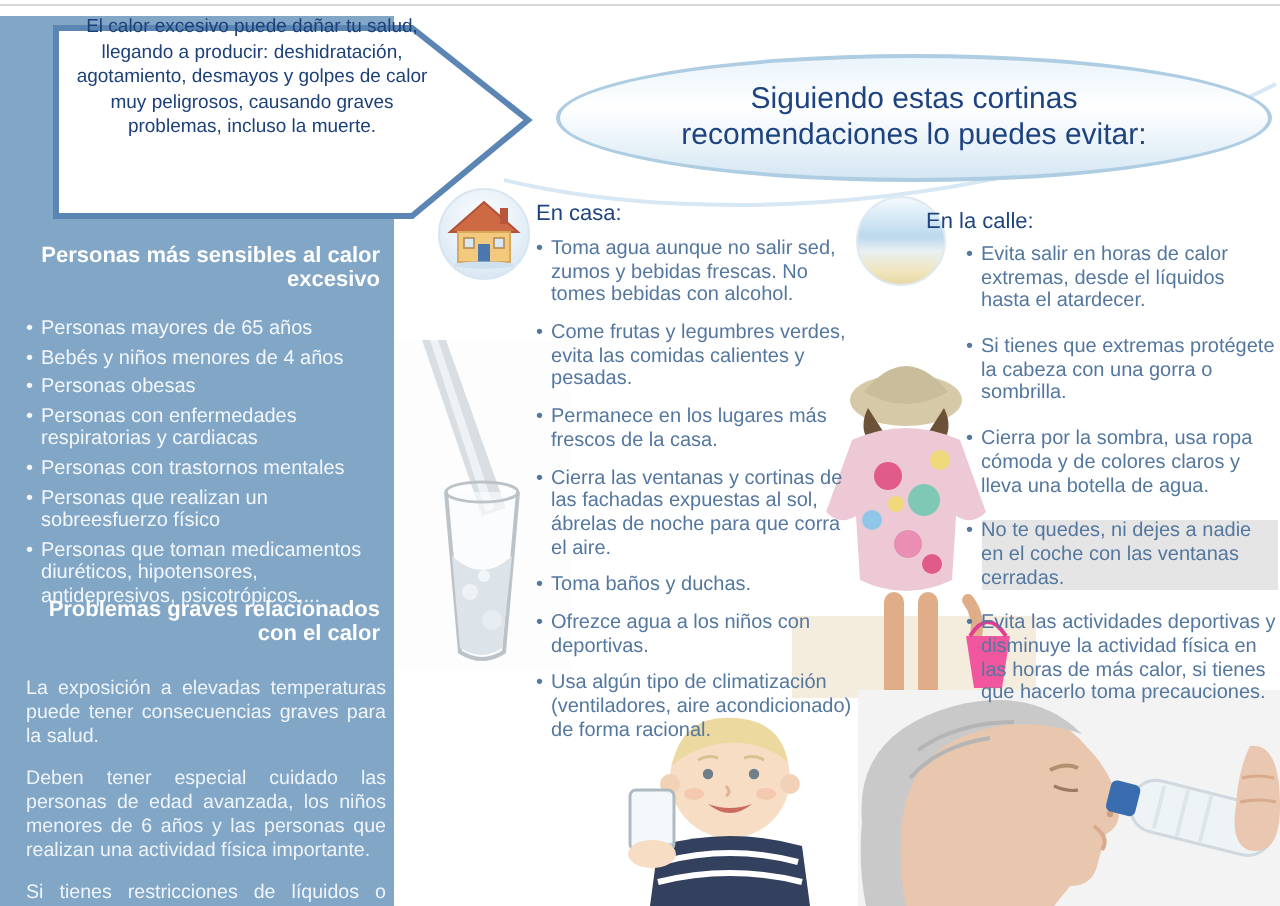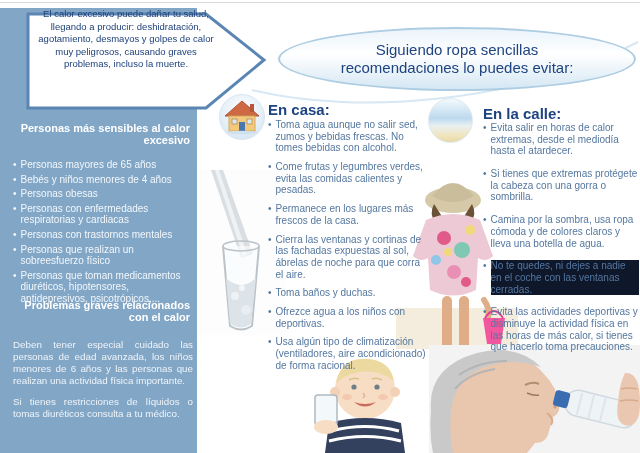--- a/index.html
+++ b/index.html
@@ -69,33 +69,33 @@
     background:radial-gradient(circle at 50% 35%, #ffffff 0%, #e3eef7 60%, #cfe0ee 100%);
     border:1px solid #d9e6f1;
     display:flex; align-items:center; justify-content:center;
   }
   .sky-circle {
     left:428px; top:98px; width:45px; height:45px;
     background:linear-gradient(180deg,#f3fafd 0%,#bcd9ee 45%,#e9f0f2 62%,#f0e5bd 85%,#e7d8a6 100%);
     border:1px solid #dfe9f1;
   }
 
-  .col-label { color:#1d4380; font-weight:bold; font-size:15px; }
+  .col-label { color:#1d4380; font-weight:normal; font-size:11px; }
   .home-label { left:268px; top:101px; }
-  .street-label { left:483px; top:105px; }
+  .street-label { left:463px; top:105px; }
 
   .home-list { left:268px; top:119px; width:162px; }
   .street-list { left:483px; top:122px; width:156px; }
   .home-list .bullet-item, .street-list .bullet-item {
     font-size:10px; line-height:1.17; color:#54779f;
   }
   .home-list .bullet-item { margin-bottom:7px; }
   .street-list .bullet-item { margin-bottom:11px; }
   .home-list .dot, .street-list .dot { color:#54779f; }
-  .bi-text.hl { background:#0f172a; }
+  .bi-text.hl { background:#e5e5e5; }
 
   
   .photo { background:#fdfdfd; }
   .photo-glass { left:197px; top:170px; width:88px; height:165px; }
   .photo-girl  { left:396px; top:160px; width:122px; height:214px; background:transparent; z-index:0; }
   .photo-toddler { left:287px; top:349px; width:142px; height:104px; }
   .photo-man { left:429px; top:345px; width:211px; height:108px; background:#f3f3f3; }
   .street-list, .home-list, .col-label { z-index:2; }
   svg { display:block; }
 </style>
@@ -142,26 +142,27 @@
       <span class="bi-text">Personas que realizan un sobreesfuerzo físico</span>
     </div>
     <div class="bullet-item">
       <span class="dot">•</span>
       <span class="bi-text">Personas que toman medicamentos diuréticos, hipotensores, antidepresivos, psicotrópicos,...</span>
     </div>
   </div>
 
 <div class="abs sb-title sb-title-2">Problemas graves relacionados con el calor</div>
 <div class="abs sb-paras">
+    <div class="para">La exposición a elevadas temperaturas puede tener consecuencias graves para la salud.</div>
     <div class="para">Deben tener especial cuidado las personas de edad avanzada, los niños menores de 6 años y las personas que realizan una actividad física importante.</div>
     <div class="para">Si tienes restricciones de líquidos o tomas diuréticos consulta a tu médico.</div>
   </div>
 
 <div class="abs bubble">
-  <div class="bubble-title">Siguiendo ropa sencillas recomendaciones lo puedes evitar:</div>
+  <div class="bubble-title">Siguiendo estas cortinas recomendaciones lo puedes evitar:</div>
 </div>
 
 <div class="abs circle home-circle">
   <svg width="40" height="40" viewBox="0 0 40 40">
     <polygon points="3,19 20,4 37,19" fill="#cd6a43" stroke="#b05238" stroke-width="1"></polygon>
     <rect x="28" y="7" width="4" height="8" fill="#b7563b"></rect>
     <rect x="7" y="19" width="26" height="15" fill="#f3c97e" stroke="#d8a85e" stroke-width="1"></rect>
     <rect x="10" y="22" width="5" height="5" fill="#d8e9f5" stroke="#b48c54" stroke-width="0.8"></rect>
     <rect x="25" y="22" width="5" height="5" fill="#d8e9f5" stroke="#b48c54" stroke-width="0.8"></rect>
     <rect x="17" y="25" width="6" height="9" fill="#4a77ad"></rect>
@@ -198,29 +199,29 @@
       <span class="dot">•</span>
       <span class="bi-text">Usa algún tipo de climatización (ventiladores, aire acondicionado) de forma racional.</span>
     </div>
   </div>
 
 <div class="abs circle sky-circle"></div>
 <div class="abs col-label street-label">En la calle:</div>
 <div class="abs street-list">
     <div class="bullet-item">
       <span class="dot">•</span>
-      <span class="bi-text">Evita salir en horas de calor extremas, desde el mediodía hasta el atardecer.</span>
+      <span class="bi-text">Evita salir en horas de calor extremas, desde el líquidos hasta el atardecer.</span>
     </div>
     <div class="bullet-item">
       <span class="dot">•</span>
       <span class="bi-text">Si tienes que extremas protégete la cabeza con una gorra o sombrilla.</span>
     </div>
     <div class="bullet-item">
       <span class="dot">•</span>
-      <span class="bi-text">Camina por la sombra, usa ropa cómoda y de colores claros y lleva una botella de agua.</span>
+      <span class="bi-text">Cierra por la sombra, usa ropa cómoda y de colores claros y lleva una botella de agua.</span>
     </div>
     <div class="bullet-item">
       <span class="dot">•</span>
       <span class="bi-text hl">No te quedes, ni dejes a nadie en el coche con las ventanas cerradas.</span>
     </div>
     <div class="bullet-item">
       <span class="dot">•</span>
       <span class="bi-text">Evita las actividades deportivas y disminuye la actividad física en las horas de más calor, si tienes que hacerlo toma precauciones.</span>
     </div>
   </div>

